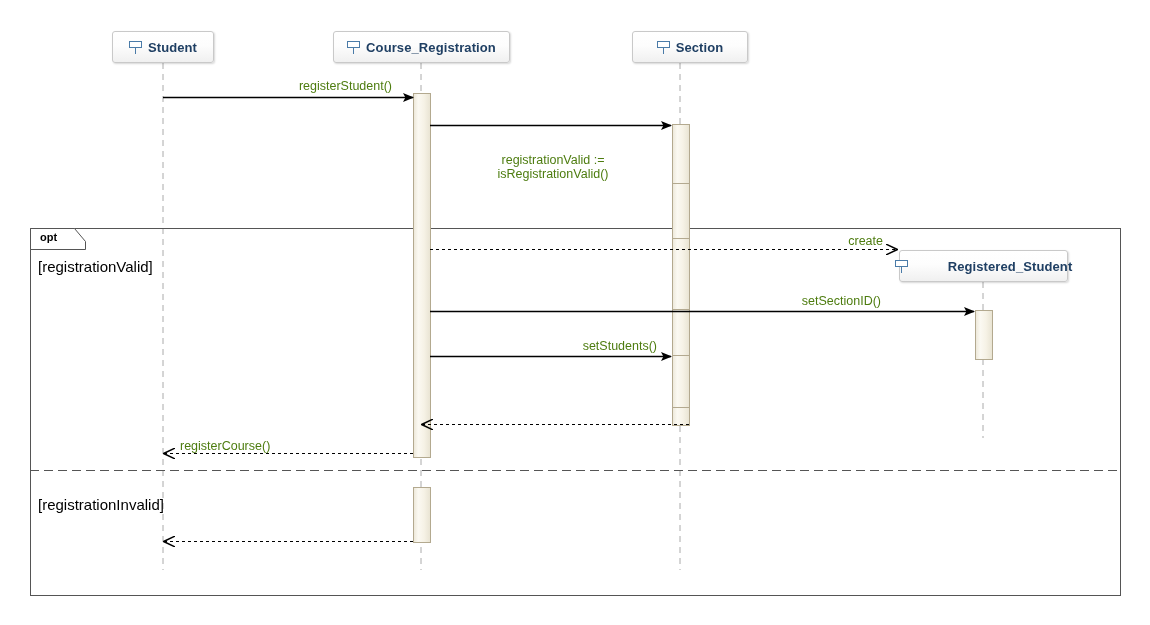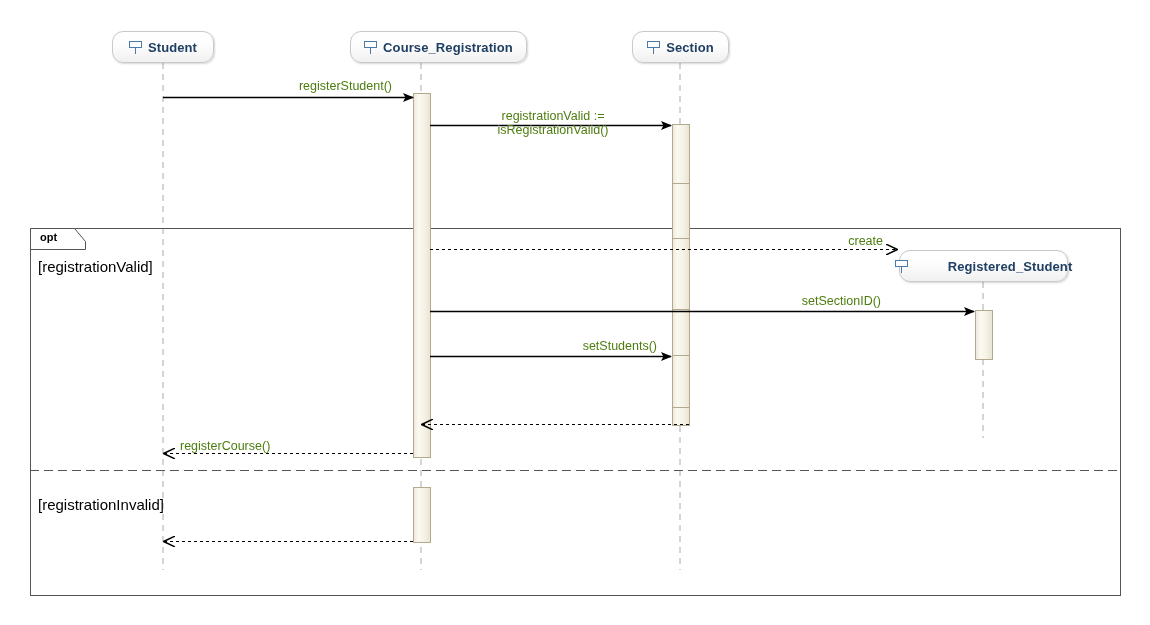--- a/index.html
+++ b/index.html
@@ -30,21 +30,21 @@
   .lifeline-head {
     position: absolute;
     box-sizing: border-box;
     display: flex;
     align-items: center;
     justify-content: center;
     gap: 6px;
     height: 32px;
     padding: 0 12px;
     border: 1px solid #c9c9c9;
-    border-radius: 11px;
+    border-radius: 3px;
     background: linear-gradient(to bottom, #ffffff 0%, #fdfdfd 45%, #f0f0f0 100%);
     box-shadow: 1px 1px 2px rgba(0,0,0,0.16);
     white-space: nowrap;
   }
   .lifeline-head .ll-label {
     font-size: 13px;
     font-weight: bold;
     color: #1f3f63;
     letter-spacing: 0.1px;
   }
@@ -74,21 +74,21 @@
     border-left: 1px dashed #4a7ba8;
   }
   
   .msg-label {
     position: absolute;
     font-size: 12.5px;
     color: #4d7c0f;
     white-space: nowrap;
     line-height: 14px;
   }
-  .msg-label.center { transform: translateX(-50%); text-align: center; }
+  .msg-label.center { transform: translateX(-50%); text-align: center; margin-top: 44px; }
   .msg-label.right  { transform: translateX(-100%); text-align: right; }
   .frag-op {
     position: absolute;
     font-size: 11px;
     font-weight: bold;
     color: #000000;
   }
   .frag-guard {
     position: absolute;
     font-size: 15px;
@@ -158,28 +158,28 @@
   </svg>
 
   <div id="heads-layer">
       <div class="lifeline-head" style="left: 112px; top: 31px; width: 102px;">
         <span class="ll-icon">
           <i class="box"></i>
           <i class="stem"></i>
         </span>
         <span class="ll-label">Student</span>
       </div>
-      <div class="lifeline-head" style="left: 333px; top: 31px; width: 177px; margin-left: 17px;">
+      <div class="lifeline-head" style="left: 333px; top: 31px; width: 177px;">
         <span class="ll-icon">
           <i class="box"></i>
           <i class="stem"></i>
         </span>
         <span class="ll-label">Course_Registration</span>
       </div>
-      <div class="lifeline-head" style="left: 632px; top: 31px; width: 97px;">
+      <div class="lifeline-head" style="left: 632px; top: 31px; width: 116px;">
         <span class="ll-icon">
           <i class="box"></i>
           <i class="stem"></i>
         </span>
         <span class="ll-label">Section</span>
       </div>
       <div class="lifeline-head" style="left: 899px; top: 250px; width: 169px; gap: 40px;">
         <span class="ll-icon">
           <i class="box"></i>
           <i class="stem"></i>

